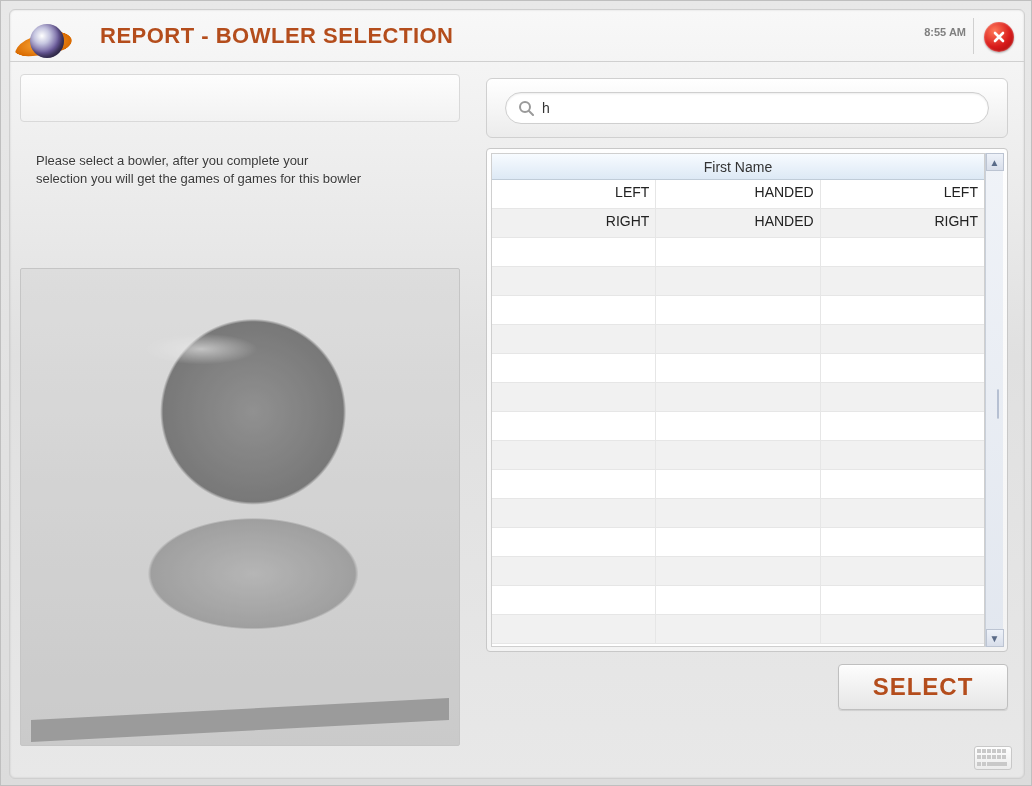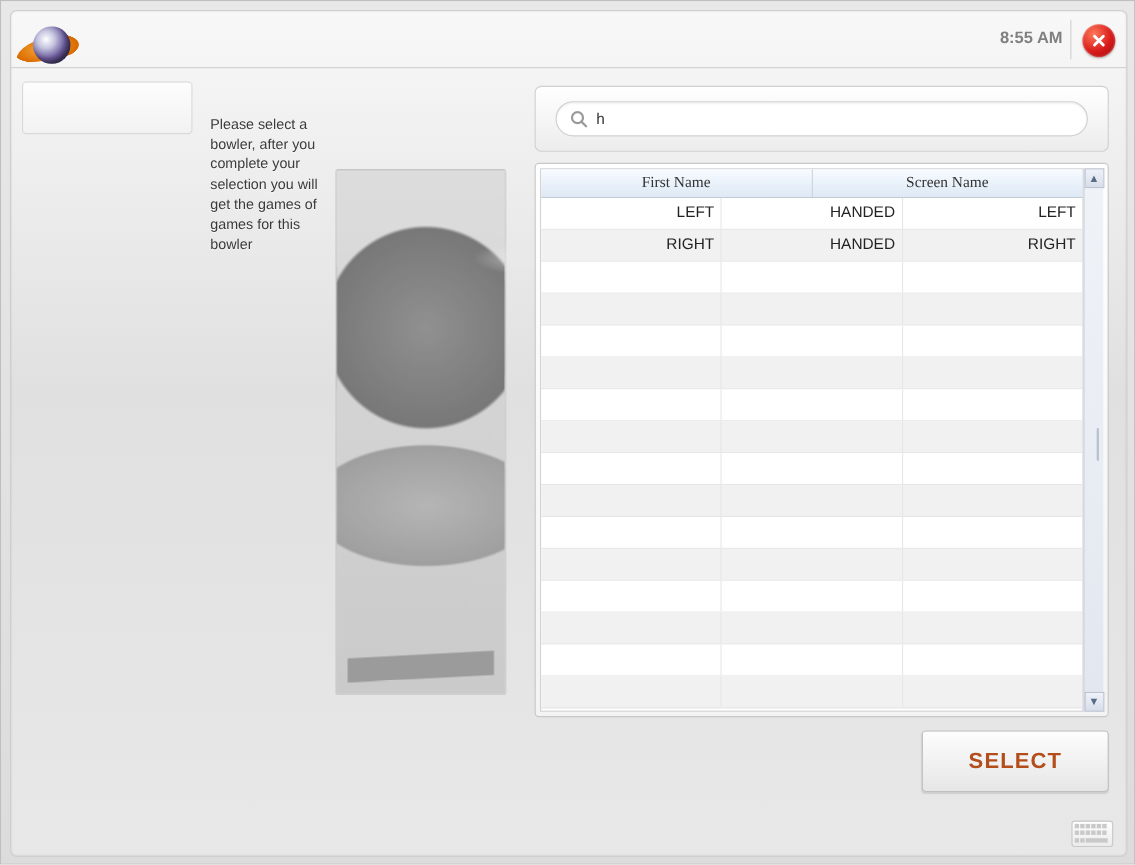--- a/index.html
+++ b/index.html
@@ -61,21 +61,21 @@
     font-size: 22px;
     font-weight: 700;
     color: #b44d1c;
     letter-spacing: 0.5px;
     margin-left: 2px;
   }
   .clock {
     position: absolute;
     right: 58px;
     top: 16px;
-    font-size: 15px;
+    font-size: 11px;
     font-weight: 600;
     color: #808080;
   }
   .clock-divider {
     position: absolute;
     right: 50px;
     top: 8px;
     width: 1px; height: 36px;
     background: #d0d0d0;
   }
@@ -96,20 +96,21 @@
   
   .body {
     position: absolute;
     top: 52px; left: 0; right: 0; bottom: 0;
     display: flex;
   }
   .left-col {
     width: 460px;
     padding: 12px 10px 10px 10px;
     display: flex;
+    flex-direction: column;
   }
   .right-col {
     flex: 1;
     padding: 16px 16px 10px 16px;
     display: flex;
     flex-direction: column;
     position: relative;
   }
 
   
@@ -206,21 +207,20 @@
     border-bottom: 1px solid #c0ccd8;
     height: 26px;
   }
   .gh-cell {
     flex: 1;
     text-align: center;
     line-height: 26px;
     color: #333;
     border-right: 1px solid #c9d4df;
     font-size: 14px;
-    font-family: Liberation Serif, serif;
   }
   .gh-cell:last-child { border-right: none; }
   .grid-body {
     flex: 1;
     overflow: hidden;
   }
   .grid-row {
     display: flex;
     height: 29px;
     border-bottom: 1px solid #e6e6e6;
@@ -264,26 +264,26 @@
     border-radius: 2px;
   }
 
   .select-row {
     margin-top: 12px;
     display: flex;
     justify-content: flex-end;
   }
   .select-btn {
     width: 170px;
-    height: 56px;
+    height: 46px;
     border: 1px solid #bfbfbf;
     border-radius: 4px;
     background: linear-gradient(#fdfdfd,#e6e6e6);
     color: #b44d1c;
-    font-size: 20px;
+    font-size: 24px;
     font-weight: 700;
     letter-spacing: 1px;
     box-shadow: inset 0 1px 0 rgba(255,255,255,0.8), 0 1px 1px rgba(0,0,0,0.1);
     cursor: pointer;
   }
 
   
   .kbd {
     position: absolute;
     right: 12px;
@@ -309,20 +309,21 @@
 <body>
 
 <div class="outer-frame">
   <div class="inner-frame">
 
     <div class="header">
       <div class="logo-wrap">
         <div class="logo-flame"></div>
         <div class="logo-ball"></div>
       </div>
+      <div class="title">REPORT - BOWLER SELECTION</div>
       <div class="clock">8:55 AM</div>
       <div class="clock-divider"></div>
       <div class="close-btn">
         <svg width="14" height="14" viewBox="0 0 14 14">
           <path d="M3 3 L11 11 M11 3 L3 11" stroke="#fff" stroke-width="2.6" stroke-linecap="round"></path>
         </svg>
       </div>
     </div>
 
     <div class="body">
@@ -345,21 +346,20 @@
               <line x1="11" y1="11" x2="15" y2="15" stroke="#9a9a9a" stroke-width="2" stroke-linecap="round"></line>
             </svg>
             <input class="search-input" value="h" style="">
           </div>
         </div>
 
         <div class="grid-frame">
           <div class="grid">
             <div class="grid-header">
               <div class="gh-cell">First Name</div>
-              <div class="gh-cell">Screen Name</div>
             </div>
             <div class="grid-body" id="grid-body">
 
             <div class="grid-row">
                   <div class="gc">LEFT</div>
                   <div class="gc">HANDED</div>
                   <div class="gc">LEFT</div>
                 </div>
                 <div class="grid-row">
                   <div class="gc">RIGHT</div>

